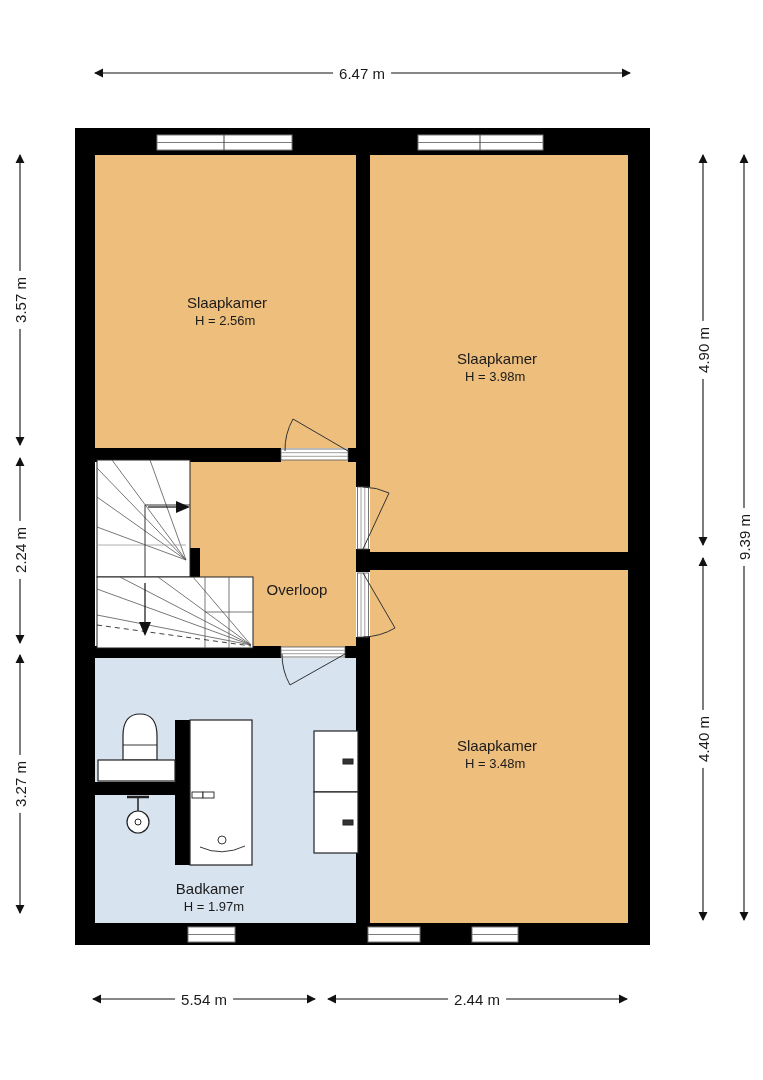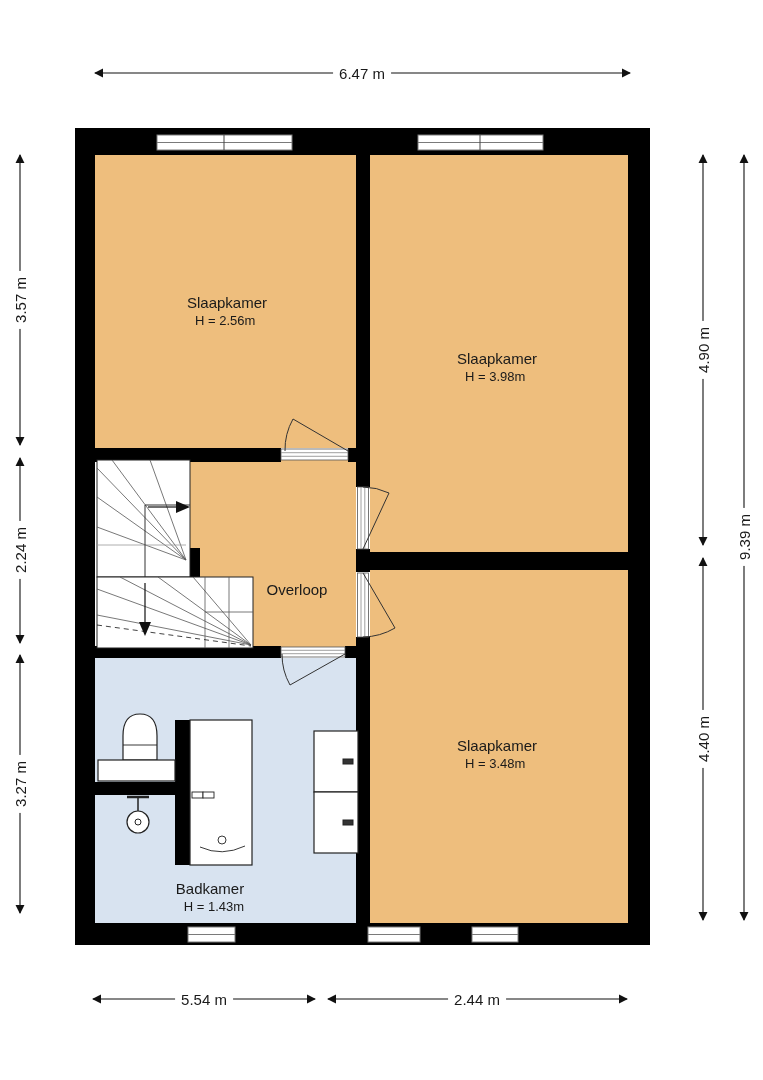--- a/index.html
+++ b/index.html
@@ -201,16 +201,16 @@
   </div>
   <div class="room-label" style="left:497px;top:754px;">
     <div class="room-name">Slaapkamer</div>
     <div class="room-height">H = 3.48m</div>
   </div>
   <div class="room-label" style="left:297px;top:552px;margin-top:38px;">
     <div class="room-name">Overloop</div>
   </div>
   <div class="room-label" style="left:210px;top:897px;">
     <div class="room-name">Badkamer</div>
-    <div class="room-height">H = 1.43m</div>
+    <div class="room-height">H = 1.97m</div>
   </div>
 
 </div>
 
 </body></html>

